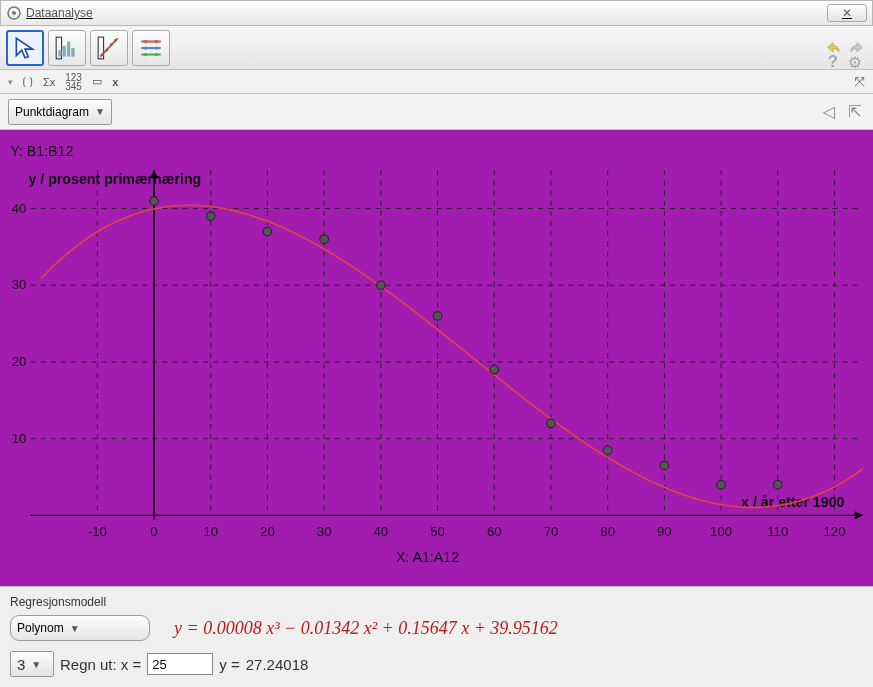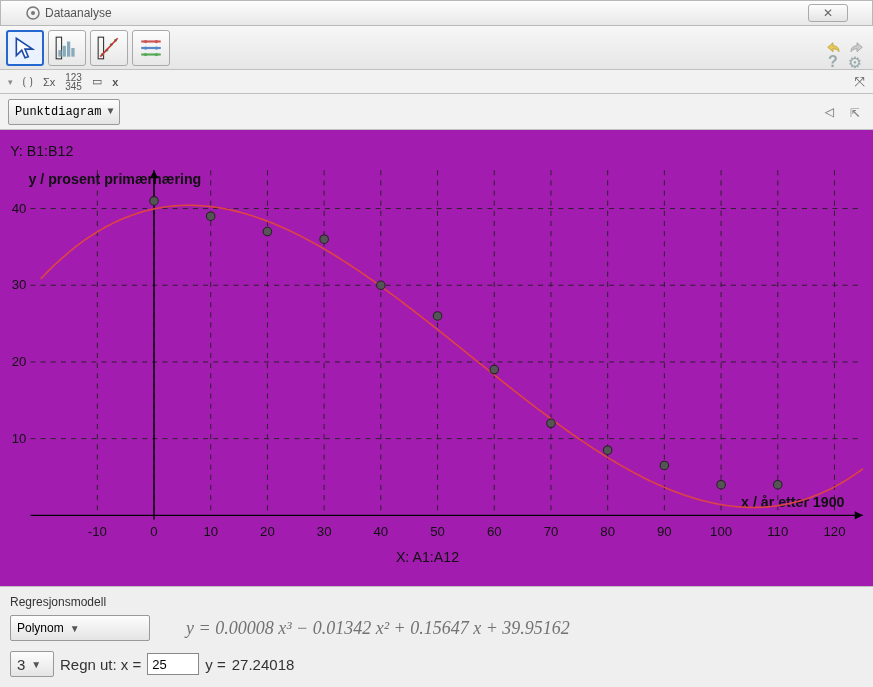--- a/index.html
+++ b/index.html
@@ -1,48 +1,48 @@
 <!DOCTYPE html>
 <html><head>
 <meta charset="utf-8">
 <style>
 * { box-sizing: border-box; margin: 0; padding: 0; }
 body { font-family: Arial, sans-serif; font-size: 12px; background: #f0f0f0; width: 873px; height: 687px; overflow: hidden; display: flex; flex-direction: column; }
 
-.titlebar { height: 26px; background: linear-gradient(#fdfdfd,#e8e8e8); border: 1px solid #b8b8b8; display: flex; align-items: center; padding: 0 24px; }
+.titlebar { height: 26px; background: linear-gradient(#fdfdfd,#e8e8e8); border: 1px solid #b8b8b8; display: flex; align-items: center; padding: 0 5px; text-decoration: underline; }
 .titlebar .logo { width: 16px; height: 16px; margin-right: 4px; }
 .titlebar .title { color: #555; flex: 1; }
 .titlebar .closebtn { width: 40px; height: 18px; border: 1px solid #aaa; border-radius: 3px; background: linear-gradient(#fdfdfd,#e4e4e4); display: flex; align-items: center; justify-content: center; color: #666; font-size: 12px; }
 
 .toolbar1 { height: 44px; background: linear-gradient(#f7f7f7,#e6e6e6); border-bottom: 1px solid #c0c0c0; display: flex; align-items: center; padding: 4px 6px; gap: 4px; }
 .tbtn { width: 38px; height: 36px; border: 1px solid #a9a9a9; border-radius: 3px; background: linear-gradient(#fdfdfd,#e7e7e7); display: flex; align-items: center; justify-content: center; cursor: pointer; }
 .tbtn.sel { border: 2px solid #2367cf; background: #eaf2ff; }
 .tbtn svg { width: 26px; height: 26px; }
 .toolbar1 .spacer { flex: 1; }
 .smicon { width: 20px; height: 20px; display: flex; align-items: center; justify-content: center; cursor: pointer; color: #888; font-size: 16px; }
 
 .toolbar2 { height: 24px; background: #f2f2f2; border-bottom: 1px solid #c0c0c0; display: flex; align-items: center; padding: 0 8px; gap: 10px; color: #555; font-size: 11px; }
 .toolbar2 .tri { font-size: 9px; color: #888; }
 .toolbar2 .spacer { flex: 1; }
 
-.dropdownbar { height: 36px; background: #f2f2f2; border-bottom: 1px solid #c0c0c0; display: flex; align-items: center; padding: 4px 8px; gap: 6px; font-family: Liberation Mono, monospace; }
+.dropdownbar { height: 36px; background: #f2f2f2; border-bottom: 1px solid #c0c0c0; display: flex; align-items: center; padding: 4px 8px; gap: 6px; }
 .select { height: 26px; border: 1px solid #999; background: linear-gradient(#fdfdfd,#e4e4e4); padding: 0 6px; display: flex; align-items: center; gap: 6px; border-radius: 2px; cursor: pointer; }
 .select .caret { font-size: 10px; color: #555; }
 .dropdownbar .spacer { flex: 1; }
 
 .chartarea { flex: 1; background: #a21caf; position: relative; border-bottom: 1px solid #c0c0c0; }
 .chartarea svg { width: 100%; height: 100%; }
 
 .regbox { background: #efefef; padding: 8px 10px 10px 10px; }
 .reglabel { color: #333; margin-bottom: 6px; }
 .regrow { display: flex; align-items: center; gap: 8px; }
-.eq { color: #737373; font-family: "Times New Roman", serif; font-size: 18px; font-style: italic; margin-left: 28px; }
+.eq { color: #b91c1c; font-family: "Times New Roman", serif; font-size: 18px; font-style: italic; margin-left: 16px; }
 .regrow2 { display: flex; align-items: center; gap: 6px; margin-top: 10px; color: #333; font-size: 15px; }
 .regrow2 .calc-label { margin-left: 0; }
-.inp { width: 52px; height: 22px; border: 1px solid #888; padding: 0 4px; font-size: 13px; }
+.inp { width: 66px; height: 22px; border: 1px solid #888; padding: 0 4px; font-size: 13px; }
 </style>
 </head>
 <body>
 
 <div class="titlebar">
   <svg class="logo" viewBox="0 0 16 16">
       <circle cx="8" cy="8" r="6" fill="none" stroke="#777" stroke-width="1.5"></circle>
       <circle cx="8" cy="8" r="2" fill="#777"></circle>
     </svg>
   <span class="title">Dataanalyse</span>
@@ -187,21 +187,21 @@
       <circle cx="654.4827586206897" cy="320.8888888888889" r="4.2" fill="#555" stroke="#222" stroke-width="1"></circle>
       <circle cx="710.3448275862069" cy="339.77777777777777" r="4.2" fill="#555" stroke="#222" stroke-width="1"></circle>
       <circle cx="766.2068965517242" cy="339.77777777777777" r="4.2" fill="#555" stroke="#222" stroke-width="1"></circle>
       <text x="390" y="416" font-size="14" fill="#111">X:  A1:A12</text>
     </svg>
 </div>
 
 <div class="regbox">
   <div class="reglabel">Regresjonsmodell</div>
   <div class="regrow">
-    <div class="select" style="width:140px;">
+    <div class="select" style="width:140px;border-radius:9px;">
       <span>Polynom</span>
       <span class="caret">▼</span>
     </div>
     <div class="eq">y = 0.00008 x³ − 0.01342 x² + 0.15647 x + 39.95162</div>
   </div>
   <div class="regrow2">
     <div class="select" style="width:44px;">
       <span>3</span>
       <span class="caret">▼</span>
     </div>

